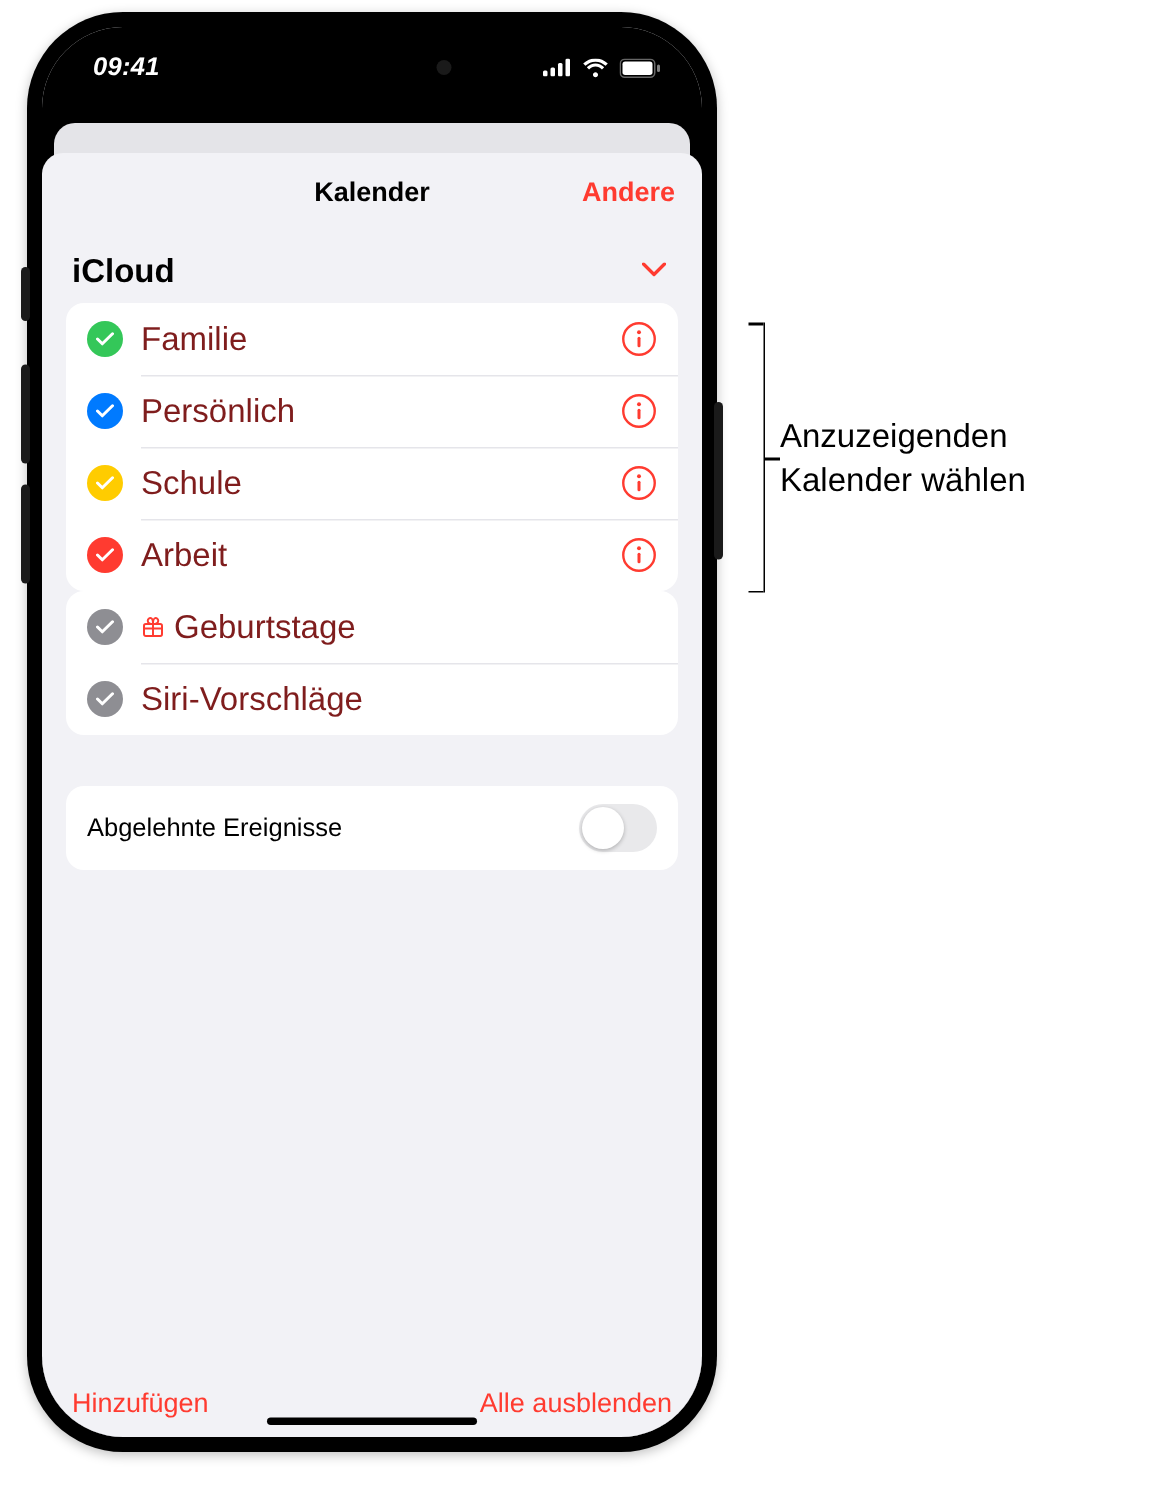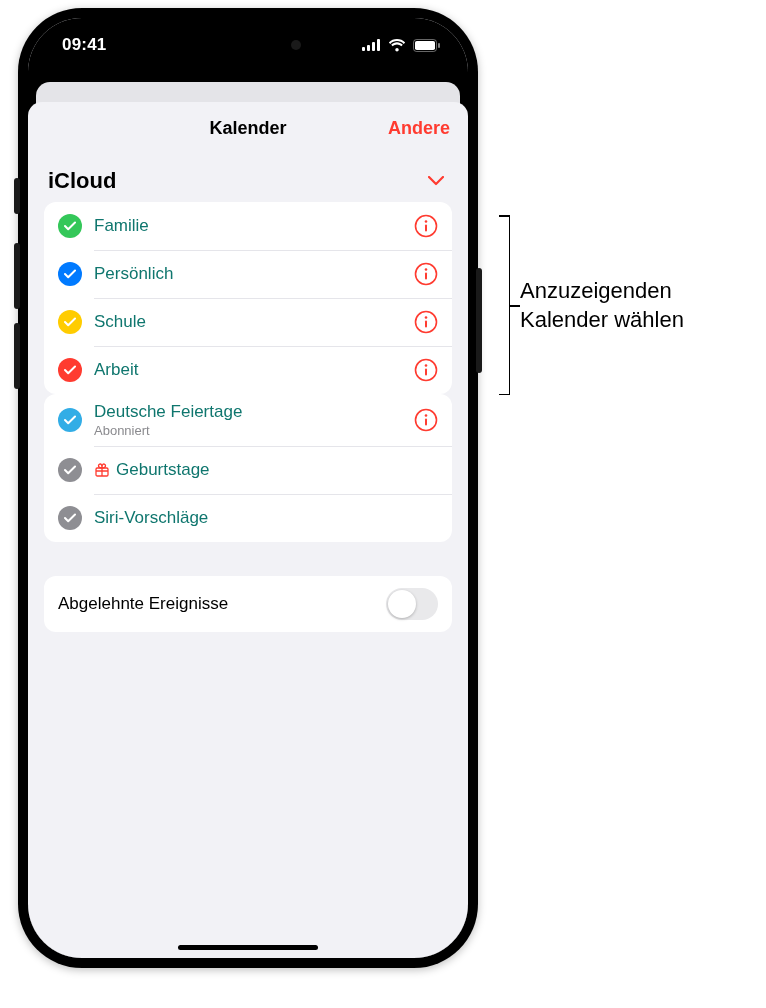--- a/index.html
+++ b/index.html
@@ -66,20 +66,21 @@
     background: #1a1a1a;
   }
   .status-time {
     position: absolute;
     left: 34px;
     color: #fff;
     font-weight: 600;
     font-size: 17px;
     letter-spacing: 0.2px;
     z-index: 6;
+    font-style: italic;
   }
   .status-icons {
     position: absolute;
     right: 28px;
     display: flex;
     align-items: center;
     gap: 7px;
     z-index: 6;
   }
   .status-icons svg { display: block; }
@@ -176,22 +177,22 @@
   }
   .check svg { display: block; }
   .row-main {
     flex: 1;
     min-width: 0;
     display: flex;
     flex-direction: column;
     justify-content: center;
   }
   .row-label {
-    font-size: 17px;
-    color: #0f766e;
+    font-size: 22px;
+    color: #7f1d1d;
     display: flex;
     align-items: center;
     gap: 6px;
   }
   .row-sub {
     font-size: 13px;
     color: #8a8a8e;
     margin-top: 1px;
   }
   .info-btn {
@@ -405,38 +406,20 @@
                   <circle cx="12" cy="12" r="10.5" fill="none" stroke="#ff3b30" stroke-width="1.6"></circle>
                   <circle cx="12" cy="7.5" r="1.3" fill="#ff3b30"></circle>
                   <rect x="11" y="10.5" width="2" height="7" rx="1" fill="#ff3b30"></rect>
                 </svg>
             </span>
           </div>
         </div>
 
         <div class="card">
           <div class="row">
-            <span class="check" style="background:#32ade6">
-              <svg width="12" height="10" viewBox="0 0 12 10">
-                  <path d="M1 5l3.2 3.2L11 1.5" fill="none" stroke="#fff" stroke-width="2" stroke-linecap="round" stroke-linejoin="round"></path>
-                </svg>
-            </span>
-            <div class="row-main">
-              <span class="row-label">Deutsche Feiertage</span>
-              <span class="row-sub">Abonniert</span>
-            </div>
-            <span class="info-btn">
-              <svg width="24" height="24" viewBox="0 0 24 24">
-                  <circle cx="12" cy="12" r="10.5" fill="none" stroke="#ff3b30" stroke-width="1.6"></circle>
-                  <circle cx="12" cy="7.5" r="1.3" fill="#ff3b30"></circle>
-                  <rect x="11" y="10.5" width="2" height="7" rx="1" fill="#ff3b30"></rect>
-                </svg>
-            </span>
-          </div>
-          <div class="row">
             <span class="check" style="background:#8e8e93">
               <svg width="12" height="10" viewBox="0 0 12 10">
                   <path d="M1 5l3.2 3.2L11 1.5" fill="none" stroke="#fff" stroke-width="2" stroke-linecap="round" stroke-linejoin="round"></path>
                 </svg>
             </span>
             <div class="row-main">
               <span class="row-label">
                 <svg width="16" height="16" viewBox="0 0 16 16">
                     <rect x="2" y="6" width="12" height="8" rx="1.2" fill="none" stroke="#ff3b30" stroke-width="1.3"></rect>
                     <line x1="8" y1="6" x2="8" y2="14" stroke="#ff3b30" stroke-width="1.3"></line>
@@ -459,20 +442,24 @@
           </div>
         </div>
 
         <div class="toggle-row">
           <span class="toggle-label">Abgelehnte Ereignisse</span>
           <div class="switch"></div>
         </div>
 
       </div>
 
+      <div class="sheet-footer">
+        <span class="footer-link">Hinzufügen</span>
+        <span class="footer-link">Alle ausblenden</span>
+      </div>
 
       <div class="home-indicator"></div>
     </div>
 
   </div>
 </div>
 
 <div class="callout">
   <div class="callout-bracket"></div>
   <div class="callout-line"></div>

